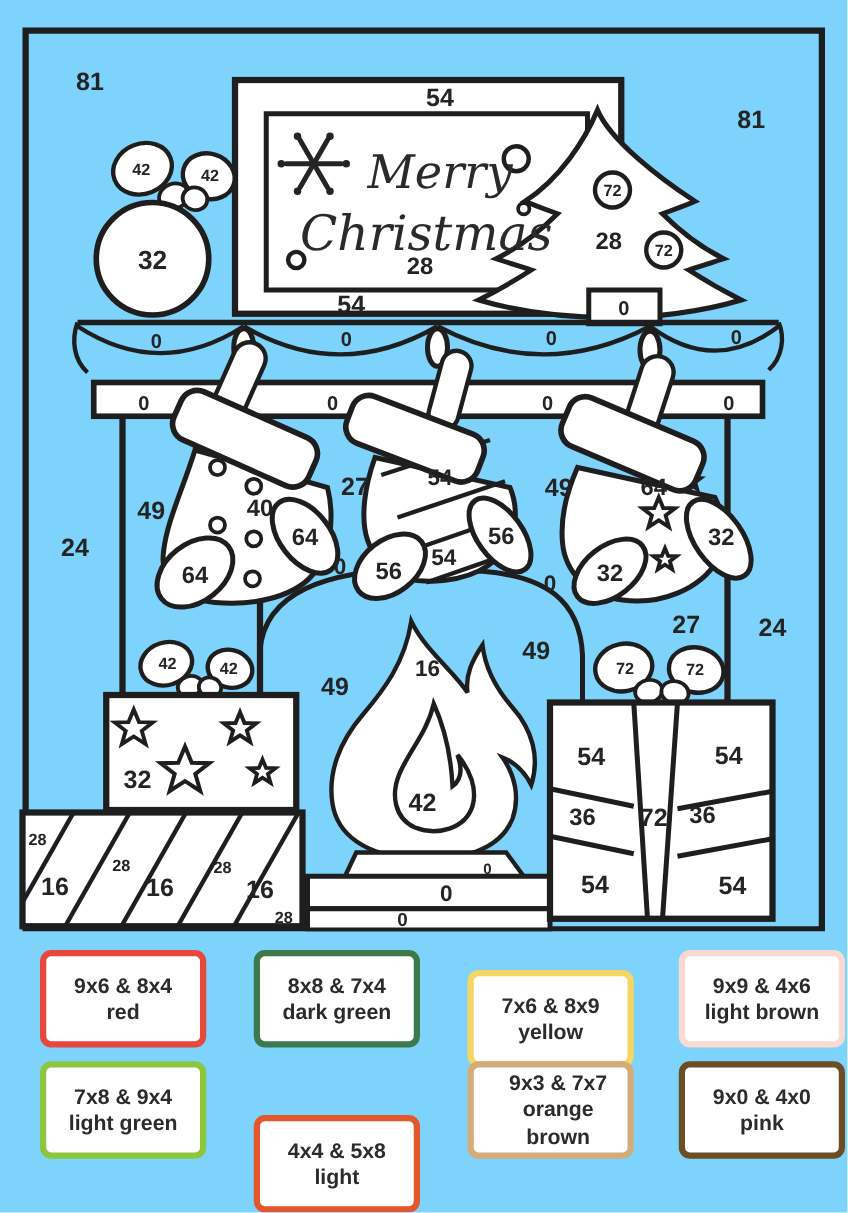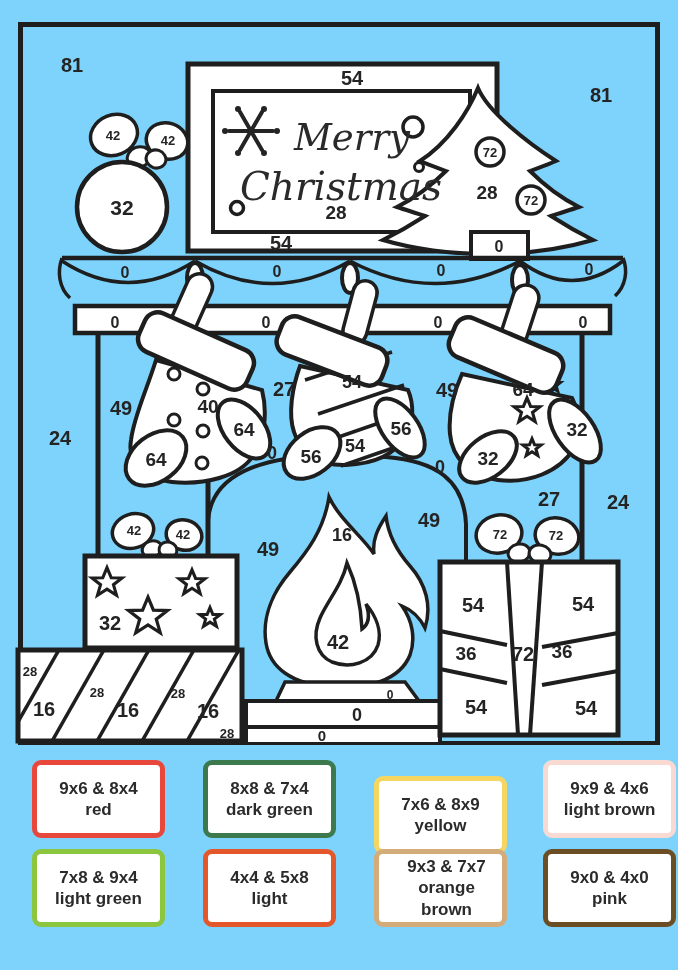--- a/index.html
+++ b/index.html
@@ -303,21 +303,21 @@
     <div>yellow</div>
   </div>
   <div class="lg" style="left: 527px; top: 760px; border-color: rgb(248, 218, 211);">
     <div>9x9 &amp; 4x6</div>
     <div>light brown</div>
   </div>
   <div class="lg" style="left: 16px; top: 849px; border-color: rgb(140, 198, 63);">
     <div>7x8 &amp; 9x4</div>
     <div>light green</div>
   </div>
-  <div class="lg" style="left: 187px; top: 849px; border-color: rgb(227, 87, 42);">
+  <div class="lg" style="left: 187px; top: 892px; border-color: rgb(227, 87, 42);">
     <div>4x4 &amp; 5x8</div>
     <div>light</div>
   </div>
   <div class="lg" style="left: 358px; top: 849px; border-color: rgb(211, 172, 121); padding-left: 12px;">
     <div>9x3 &amp; 7x7</div>
     <div>orange brown</div>
   </div>
   <div class="lg" style="left: 527px; top: 849px; border-color: rgb(108, 78, 37);">
     <div>9x0 &amp; 4x0</div>
     <div>pink</div>

